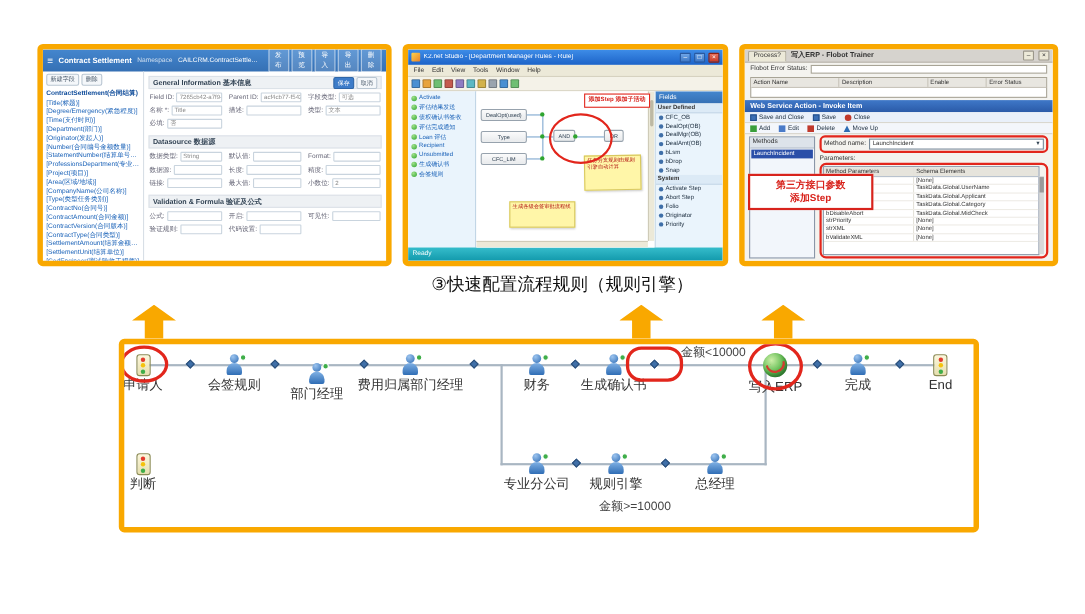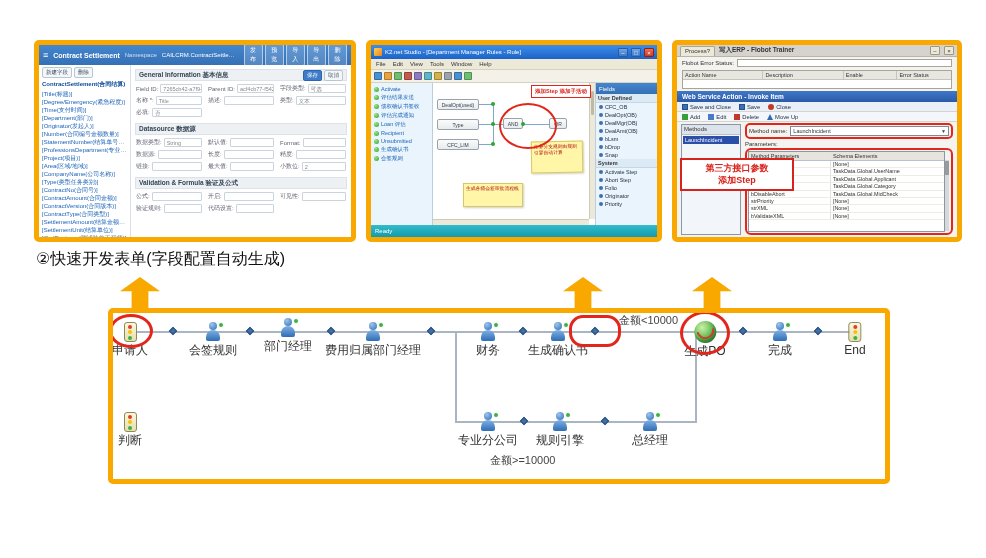--- a/index.html
+++ b/index.html
@@ -593,21 +593,21 @@
           </div>
         </div>
         <div class="fb-annot">
           <div>第三方接口参数</div>
           <div>添加Step</div>
         </div>
       </div>
     </div>
   </div>
 
-  <div class="caption cap-form">②快速开发表单(字段配置自动生成)</div>
+  <div class="caption cap-rules">③快速配置流程规则（规则引擎）</div>
   <div class="arrow-up ar1"></div>
   <div class="arrow-up ar2"></div>
   <div class="arrow-up ar3"></div>
 
   <div class="frame frame-flow">
     <div class="wf">
       <div class="wf-ln" style="left:17px;top:18px;width:726px;height:2px"></div>
       <div class="wf-ln" style="left:342px;top:18px;width:2px;height:92px"></div>
       <div class="wf-ln" style="left:342px;top:108px;width:242px;height:2px"></div>
       <div class="wf-ln" style="left:582px;top:18px;width:2px;height:92px"></div>
@@ -632,21 +632,21 @@
         <span class="wf-label">申请人</span>
       </div>
       <div class="wf-node" style="left:100px;top:9px">
         <span class="icon-person">
             <i class="hd"></i>
             <i class="bd"></i>
             <i class="dt"></i>
           </span>
         <span class="wf-label">会签规则</span>
       </div>
-      <div class="wf-node" style="left:175px;top:5px">
+      <div class="wf-node" style="left:175px;top:17px">
         <span class="icon-person">
             <i class="hd"></i>
             <i class="bd"></i>
             <i class="dt"></i>
           </span>
         <span class="wf-label">部门经理</span>
       </div>
       <div class="wf-node" style="left:260px;top:9px">
         <span class="icon-person">
             <i class="hd"></i>
@@ -666,21 +666,21 @@
       <div class="wf-node" style="left:445px;top:9px">
         <span class="icon-person">
             <i class="hd"></i>
             <i class="bd"></i>
             <i class="dt"></i>
           </span>
         <span class="wf-label">生成确认书</span>
       </div>
       <div class="wf-node" style="left:592px;top:8px">
         <span class="icon-po"></span>
-        <span class="wf-label">生成PO</span>
+        <span class="wf-label">写入ERP</span>
       </div>
       <div class="wf-node" style="left:667px;top:9px">
         <span class="icon-person">
             <i class="hd"></i>
             <i class="bd"></i>
             <i class="dt"></i>
           </span>
         <span class="wf-label">完成</span>
       </div>
       <div class="wf-node" style="left:742px;top:9px" actable="true">
@@ -718,21 +718,21 @@
       <div class="wf-node" style="left:537px;top:99px">
         <span class="icon-person">
             <i class="hd"></i>
             <i class="bd"></i>
             <i class="dt"></i>
           </span>
         <span class="wf-label">总经理</span>
       </div>
 
       <div class="wf-cond" style="left:506px;top:0">金额&lt;10000</div>
-      <div class="wf-cond" style="left:377px;top:140px;width:120px;text-align:left">金额&gt;=10000</div>
+      <div class="wf-cond" style="left:377px;top:140px;width:120px;text-align:right">金额&gt;=10000</div>
 
       <div class="wf-hl hl-start"></div>
       <div class="wf-hl hl-junction"></div>
       <div class="wf-hl hl-po"></div>
     </div>
   </div>
 
 
 </div>
 

